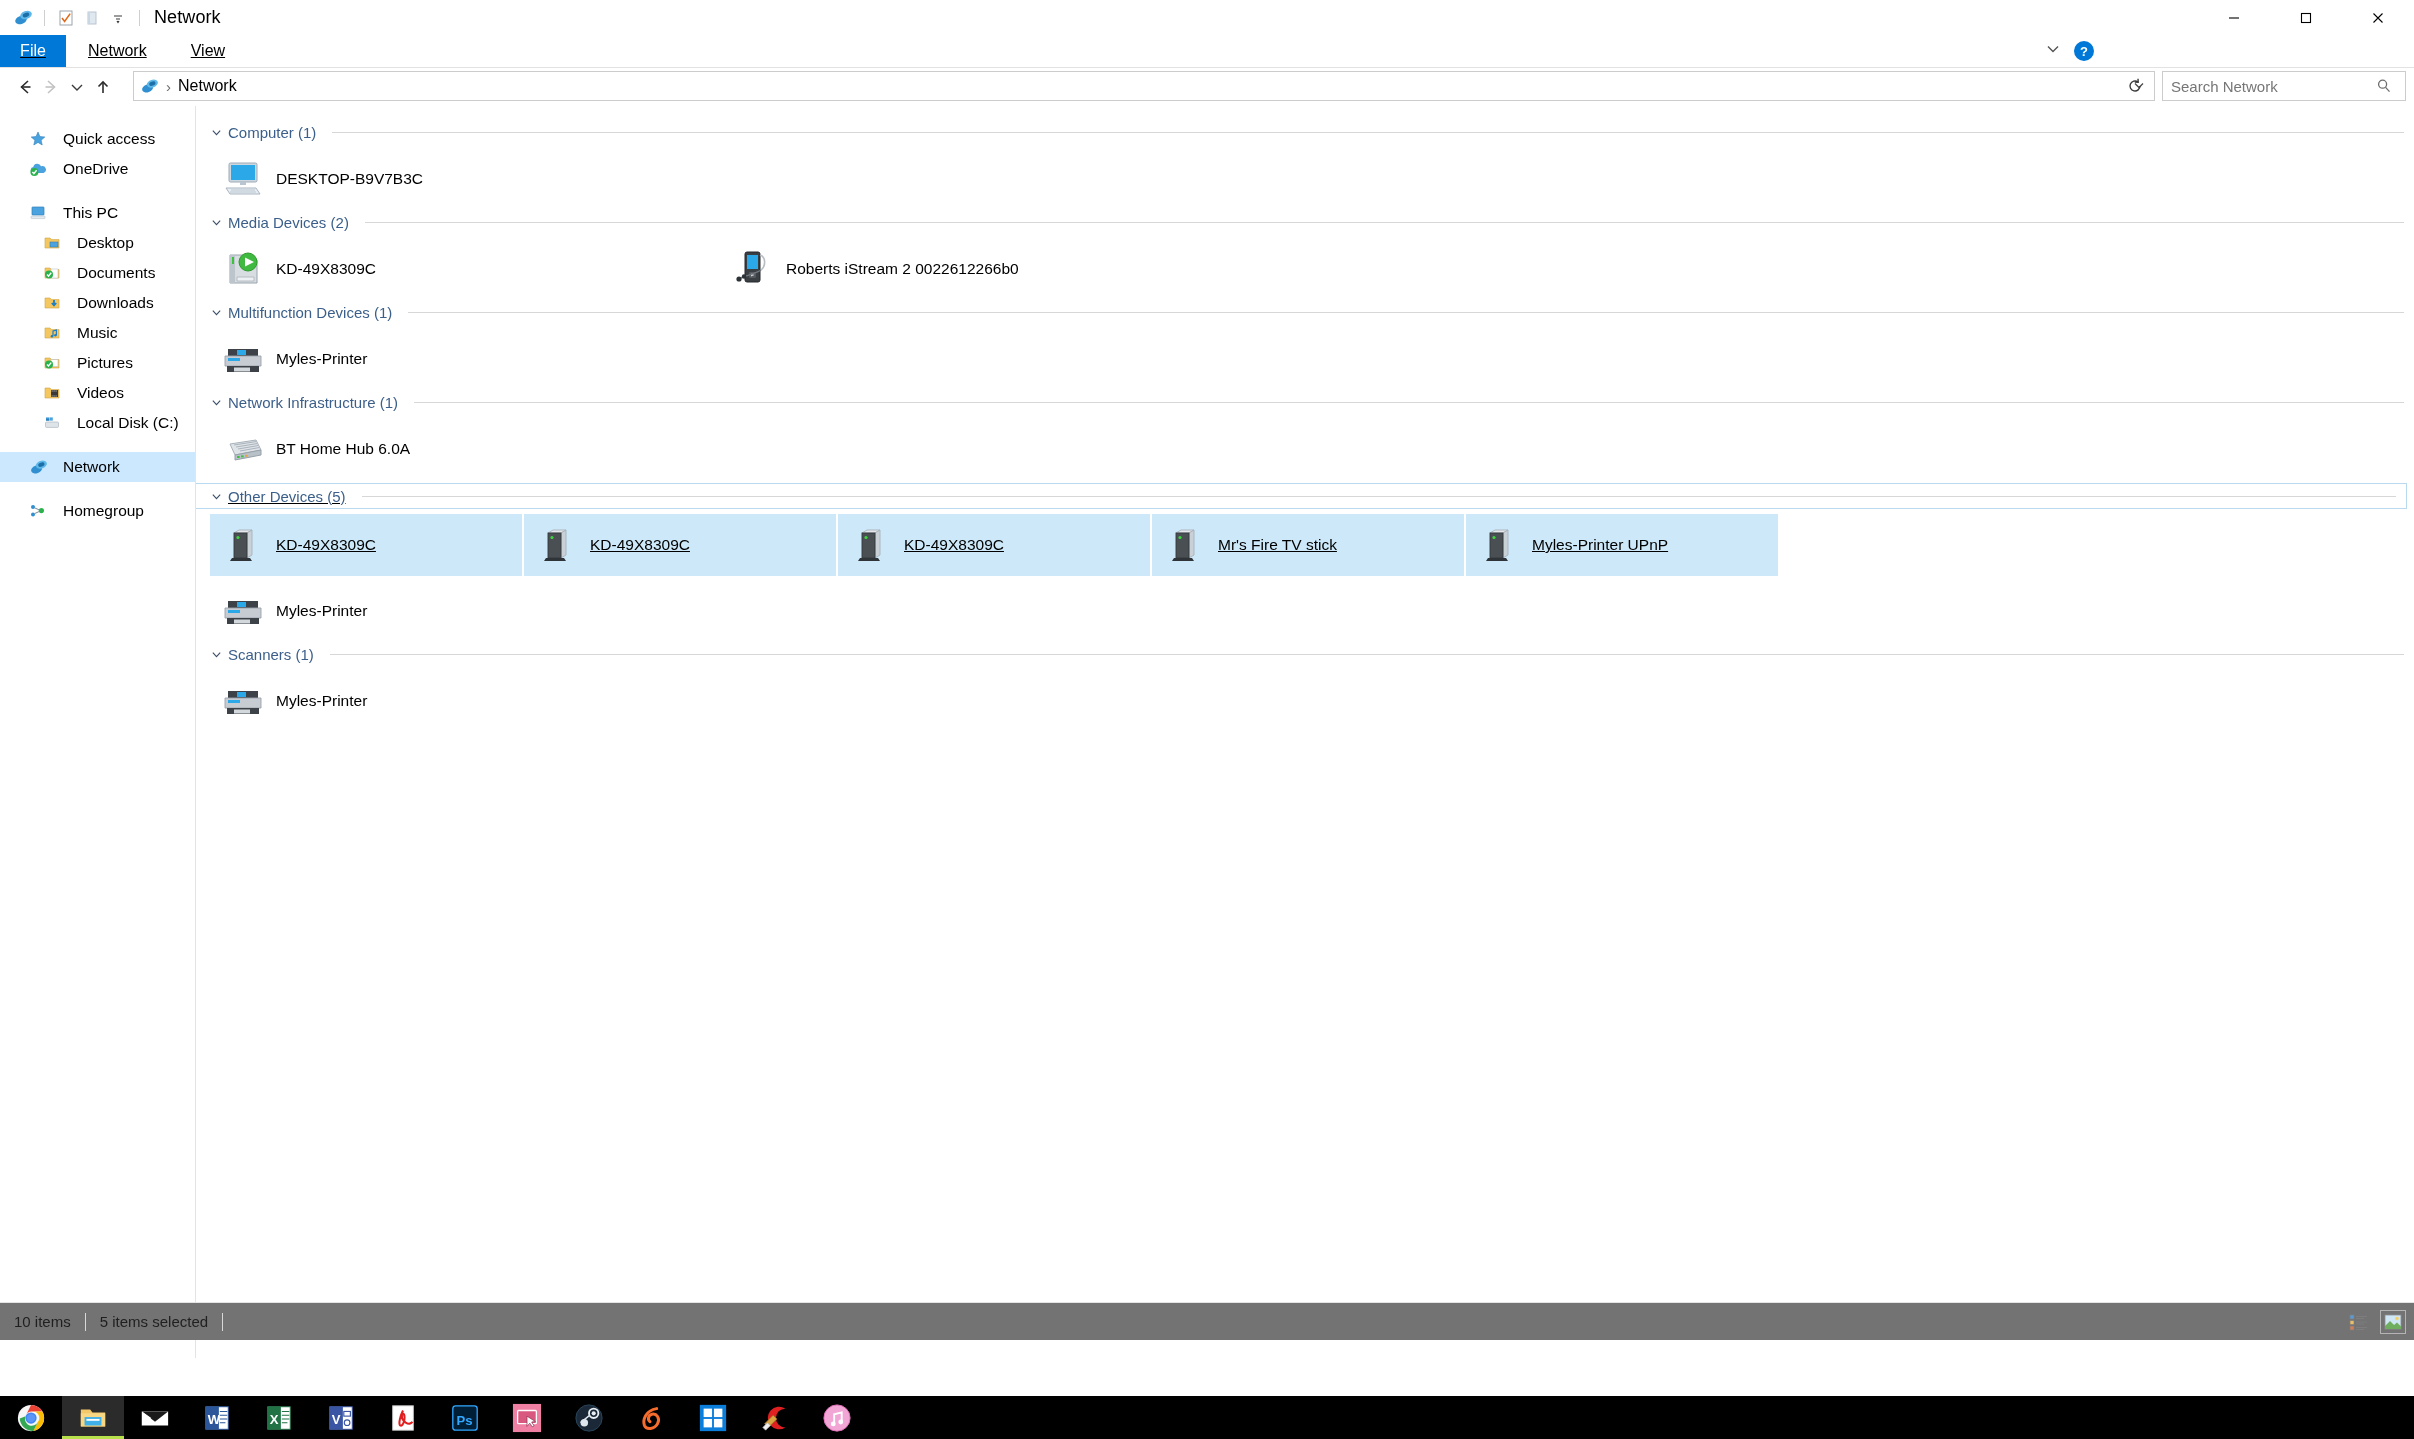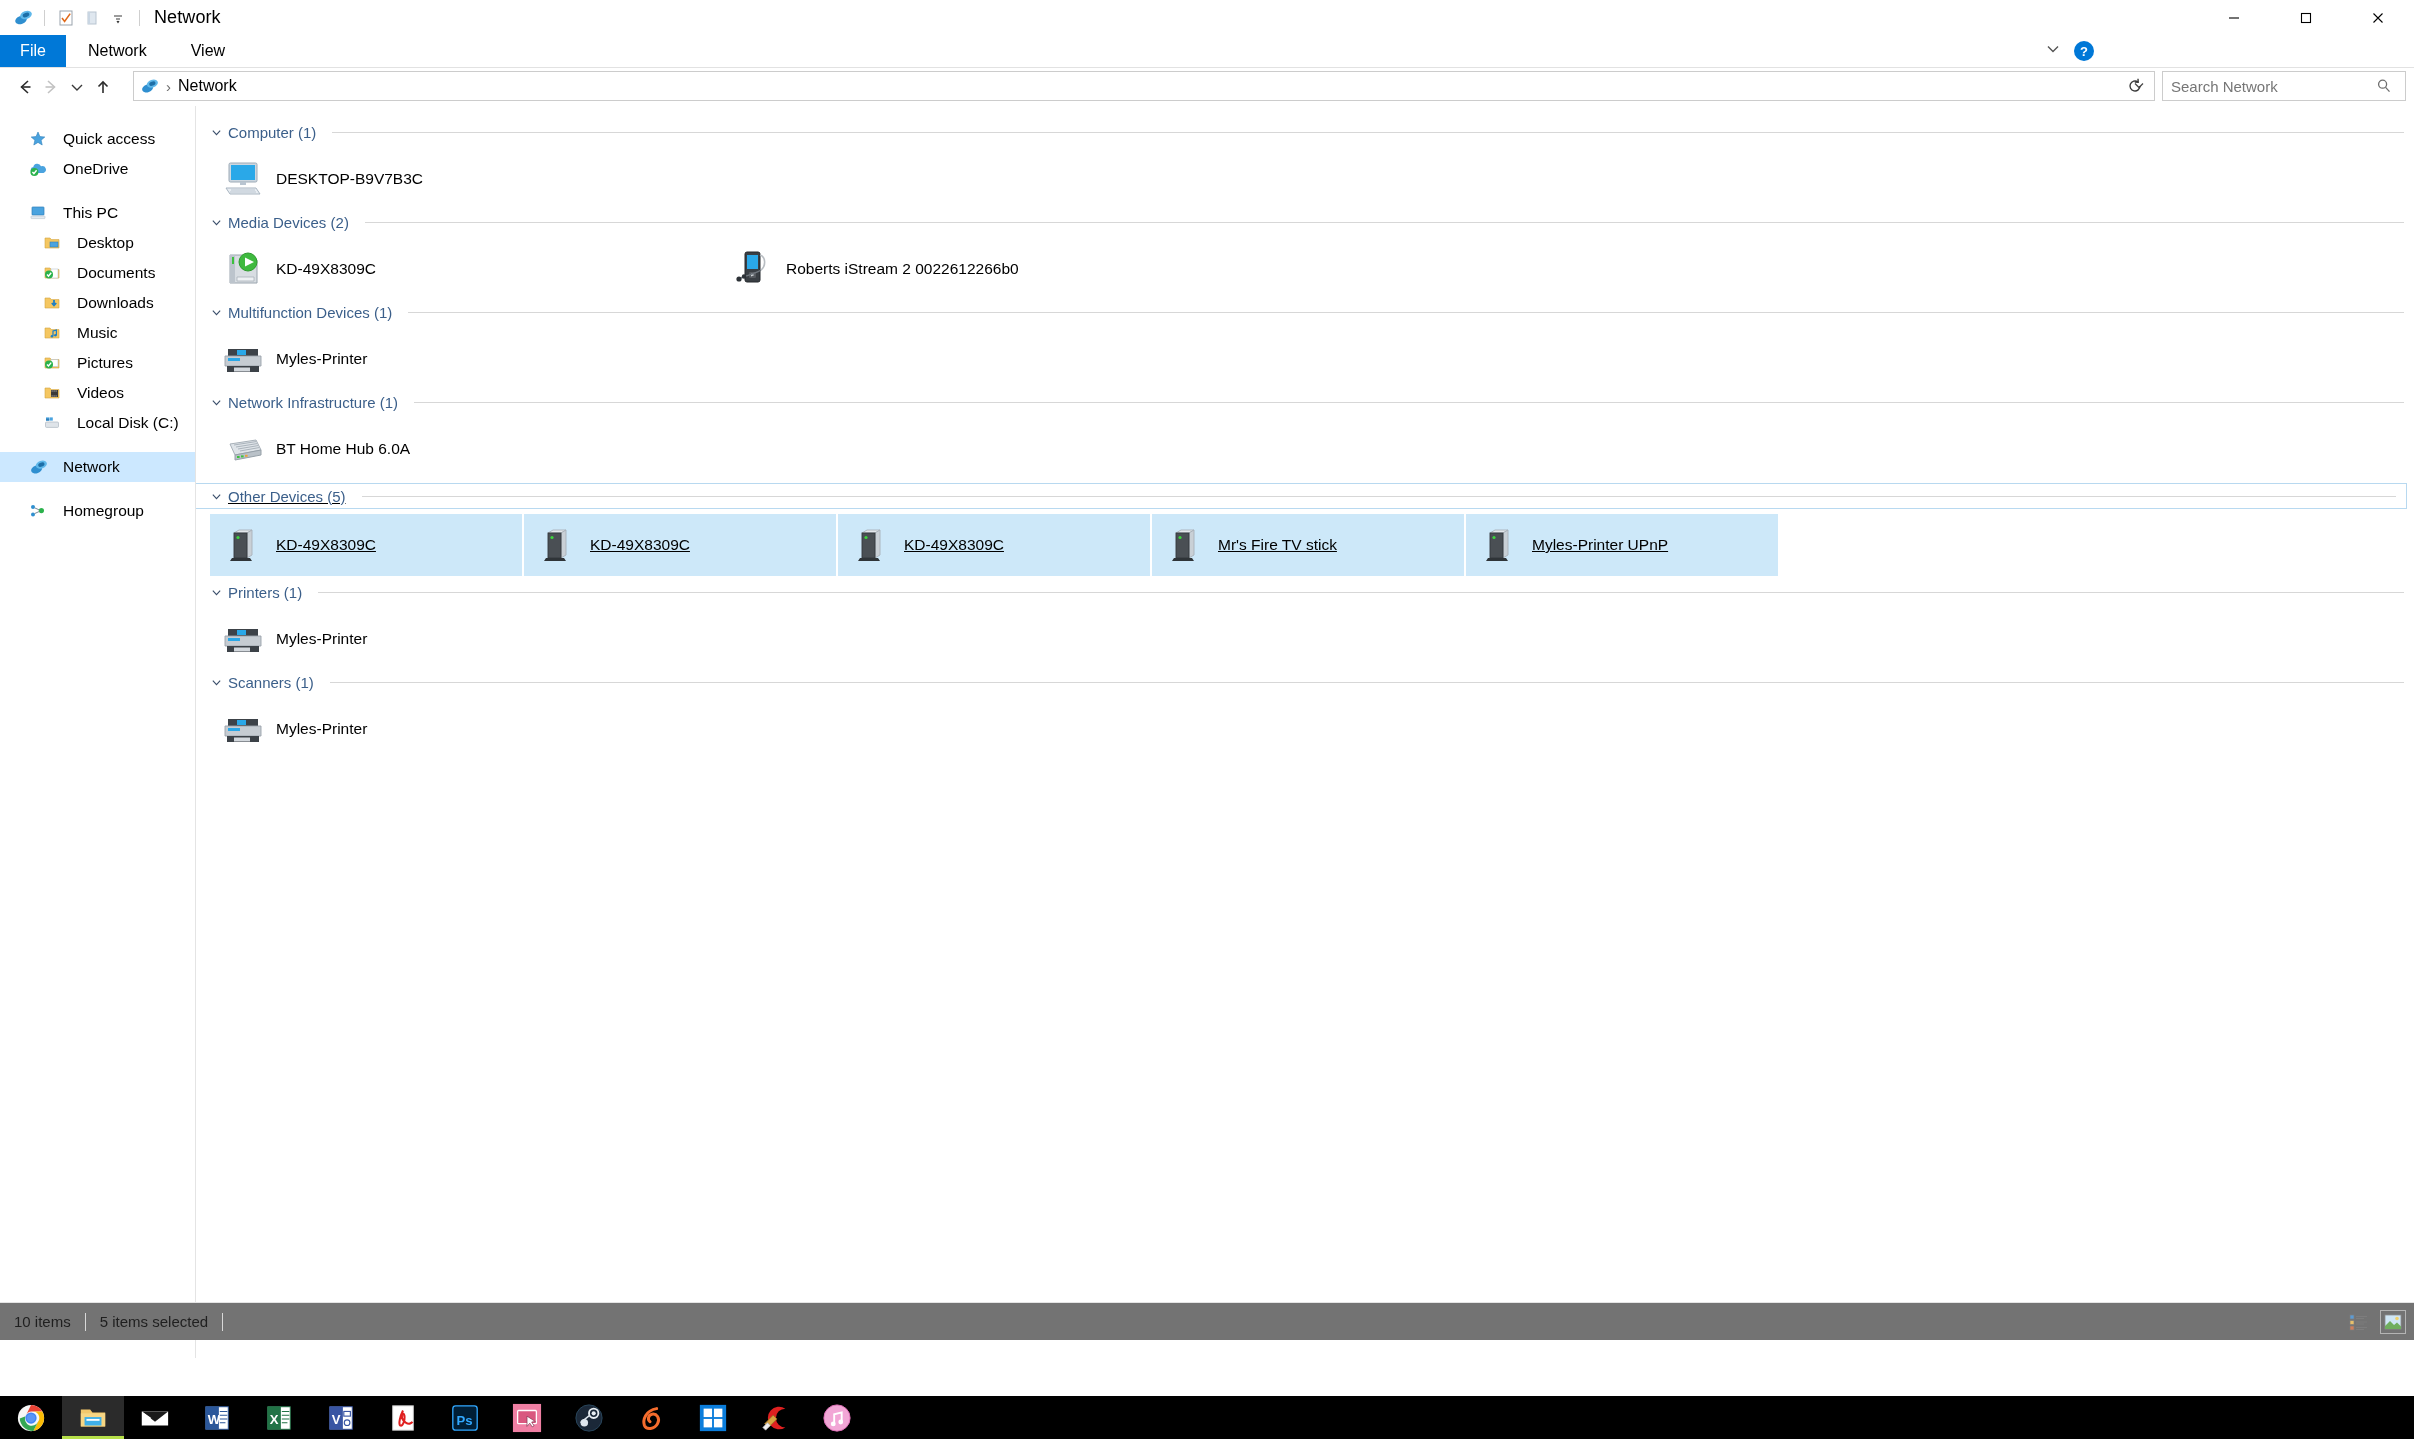--- a/index.html
+++ b/index.html
@@ -22,21 +22,21 @@
   .win-title {
     font-size:18px; color:#000; margin-left:6px; letter-spacing:0.1px;
   }
   .wbtns { position:absolute; right:0; top:0; display:flex; height:35px; }
   .wbtn { width:72px; height:35px; display:flex; align-items:center; justify-content:center; }
   .wbtn svg { display:block; }
 
   
   .ribbon {
     position:absolute; left:0; top:35px; width:2100px; height:32px;
-    background:#ffffff; display:flex; align-items:center;
+    background:#ffffff; display:flex; align-items:center;text-decoration:underline;
   }
   .tab {
     display:flex; align-items:center; justify-content:center;
     font-size:16px; color:#000; padding:0 22px; height:32px;
   }
   .tab.file { background:#0078d7; color:#fff; min-width:66px; padding:0 18px; }
   .ribbon-right { position:absolute; right:6px; top:0; height:32px; display:flex; align-items:center; gap:12px; }
   .help-btn {
     width:20px; height:20px; border-radius:50%; background:#0078d7; color:#fff;
     font-size:13px; display:flex; align-items:center; justify-content:center;
@@ -614,29 +614,20 @@
                 <path d="M12 36 h18 l2 3 h-22 Z" fill="#2f3438"></path>
               </svg>
             </span>
             <span class="tlbl">Myles-Printer UPnP</span>
           </div>
 
         </div>
       </div>
 
       <div class="group" style="margin-top:4px;">
-        <div class="ghead">
-          <span class="gchev">
-            <svg width="11" height="11" viewBox="0 0 12 12">
-                <path d="M2 4 L6 8.4 L10 4" stroke="#3b4f6b" stroke-width="1.2" fill="none"></path>
-              </svg>
-          </span>
-          <span class="gtitle">Printers (1)</span>
-          <span class="gline"></span>
-        </div>
         <div class="grow">
           <div class="tile">
             <span class="tico">
               <svg width="46" height="46" viewBox="0 0 46 46">
                 <path d="M8 13 h30 v7 H8 Z" fill="#3c4248"></path>
                 <rect x="17" y="14" width="9" height="5" fill="#2aa8e8"></rect>
                 <path d="M5 20 h36 v10 H5 Z" fill="#c6ccd2" stroke="#9aa2aa" stroke-width="0.9"></path>
                 <rect x="8" y="22" width="12" height="3" fill="#2aa8e8"></rect>
                 <path d="M7 30 h32 v6 H7 Z" fill="#3c4248"></path>
                 <rect x="14" y="31.5" width="16" height="4" fill="#d3d8dd"></rect>

